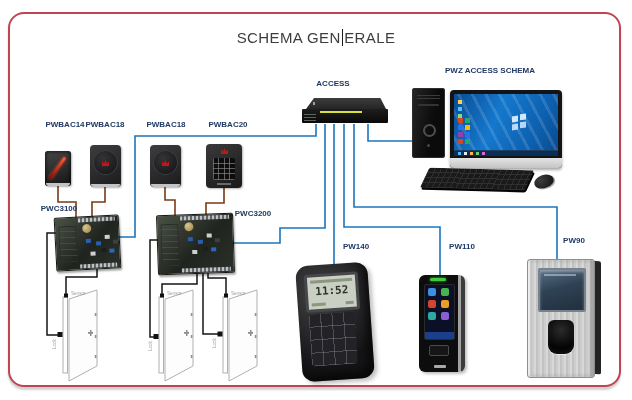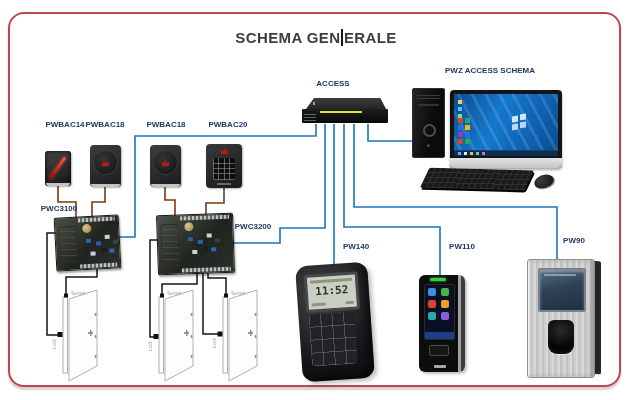--- a/index.html
+++ b/index.html
@@ -1,20 +1,20 @@
 <!DOCTYPE html>
 <html><head>
 <meta charset="utf-8">
 <style>
   html,body{margin:0;padding:0;background:#fff}
   .canvas{position:relative;width:632px;height:400px;background:#fff;overflow:hidden;
           font-family:"Liberation Sans",sans-serif}
   .frame{position:absolute;left:8px;top:12px;width:609px;height:371px;border:2.5px solid #bf4650;
          border-radius:16px;background:#fff;box-shadow:0 3px 2px rgba(0,0,0,.18)}
-  .title{position:absolute;left:0;right:0;top:29px;text-align:center;font-weight:bold;
+  .title{position:absolute;left:0;right:0;top:29px;text-align:center;font-weight:normal;
          font-size:15px;letter-spacing:.4px;color:#3d3d3d;z-index:6}
   .caret{display:inline-block;width:1.5px;height:17px;background:#1a1a1a;vertical-align:-3px;margin:0 1px}
 
   .lbl{position:absolute;transform:translateX(-50%);font-size:8px;font-weight:bold;color:#1f3864;
        white-space:nowrap;z-index:6}
 
   svg.cables,svg.doors{position:absolute;left:0;top:0;width:632px;height:400px;z-index:2}
   svg.doors{z-index:3}
   .cables polyline{fill:none}
   .net{stroke:#1b75bc;stroke-width:1.6}
@@ -333,17 +333,17 @@
     </g>
   </svg>
 
   <div class="lbl" style="left:65px;top:120px">PWBAC14</div>
   <div class="lbl" style="left:105px;top:120px">PWBAC18</div>
   <div class="lbl" style="left:166px;top:120px">PWBAC18</div>
   <div class="lbl" style="left:228px;top:120px">PWBAC20</div>
   <div class="lbl" style="left:333px;top:79px">ACCESS</div>
   <div class="lbl" style="left:490px;top:66px">PWZ ACCESS SCHEMA</div>
   <div class="lbl" style="left:59px;top:204px">PWC3100</div>
-  <div class="lbl" style="left:253px;top:222px">PWC3200</div>
+  <div class="lbl" style="left:253px;top:209px">PWC3200</div>
   <div class="lbl" style="left:356px;top:242px">PW140</div>
   <div class="lbl" style="left:462px;top:242px">PW110</div>
   <div class="lbl" style="left:574px;top:236px">PW90</div>
 </div>
 
 </body></html>

